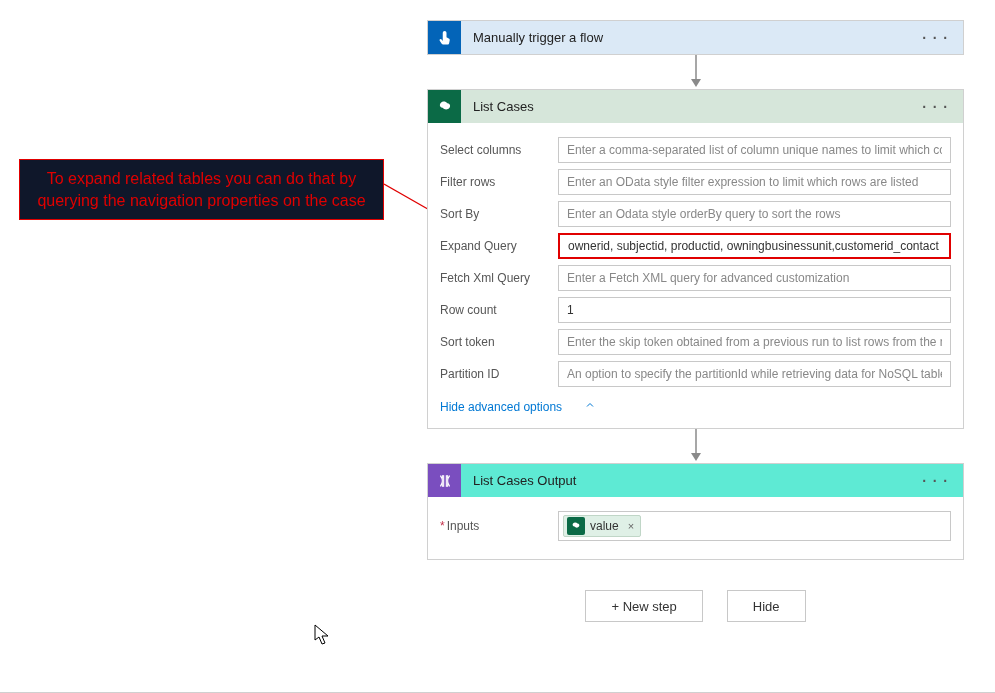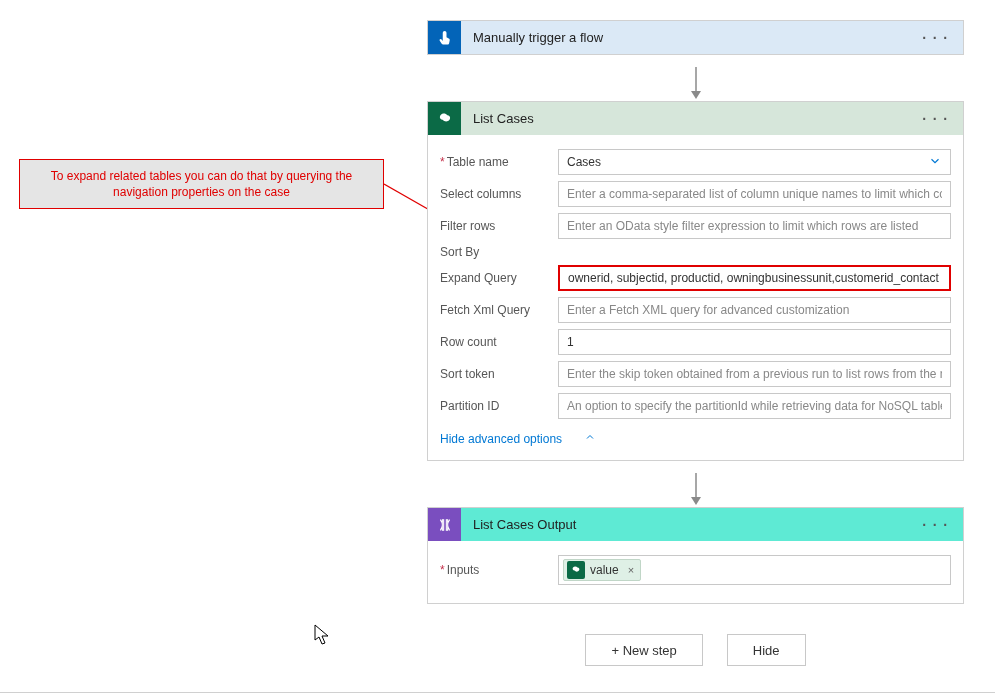--- a/index.html
+++ b/index.html
@@ -19,43 +19,43 @@
     border-bottom: 1px solid #d0d0d0;
   }
 
   
   .annotation {
     position: absolute;
     left: 19px; top: 159px;
     width: 365px;
     border: 1px solid #e00000;
     padding: 8px 12px;
-    font-size: 12px;
+    font-size: 16px;
     color: #e00000;
     text-align: center;
     line-height: 1.35;
-    background: #e5e5e5;
+    background: #0f172a;
   }
   .arrow-svg {
     position: absolute;
     left: 384px; top: 178px;
     pointer-events: none;
   }
 
   
   .flow-col {
     position: absolute;
     left: 427px; top: 20px;
     width: 537px;
   }
 
   .card {
     border: 1px solid #d0d0d0;
     background: #fff;
-    margin-bottom: 12px;
+    margin-bottom: 0;
   }
   .card-header {
     display: flex;
     align-items: center;
     height: 33px;
     padding-right: 10px;
   }
   .card-header .icon-slot {
     width: 33px; height: 33px;
     display: flex; align-items: center; justify-content: center;
@@ -245,46 +245,34 @@
         <div class="icon-slot">
           <svg width="18" height="18" viewBox="0 0 24 24">
               <path d="M6 7c2-3 7-3 9 0 3 0 5 3 3 6-2 3-7 3-9 0-3 0-5-3-3-6z" fill="#fff"></path>
             </svg>
         </div>
         <div class="title">List Cases</div>
         <div class="ellipsis">· · ·</div>
       </div>
       <div class="card-body">
 
-        <div class="form-row">
-          <div class="label"><span class="req">*</span><span>Table name</span></div>
-          <div class="field">
-            <div class="select-wrap">
-              <span class="sel-val">Cases</span>
-              <span class="chev">
-                <svg width="14" height="14" viewBox="0 0 24 24">
-                    <path d="M6 9l6 6 6-6" stroke="#0078d4" stroke-width="2" fill="none"></path>
-                  </svg>
-              </span>
-            </div>
-          </div>
-        </div>
 
         <div class="form-row">
           <div class="label">Select columns</div>
           <div class="field"><input type="text" placeholder="Enter a comma-separated list of column unique names to limit which columns a" style=""></div>
         </div>
 
         <div class="form-row">
           <div class="label">Filter rows</div>
           <div class="field"><input type="text" placeholder="Enter an OData style filter expression to limit which rows are listed" style=""></div>
         </div>
 
         <div class="form-row">
           <div class="label">Sort By</div>
+          <div class="field"><input type="text" placeholder="Enter an Odata style orderBy query to sort the rows" style=""></div>
         </div>
 
         <div class="form-row">
           <div class="label">Expand Query</div>
           <div class="field highlight-red"><input type="text" value="ownerid, subjectid, productid, owningbusinessunit,customerid_contact" style=""></div>
         </div>
 
         <div class="form-row">
           <div class="label">Fetch Xml Query</div>
           <div class="field"><input type="text" placeholder="Enter a Fetch XML query for advanced customization" style=""></div>

